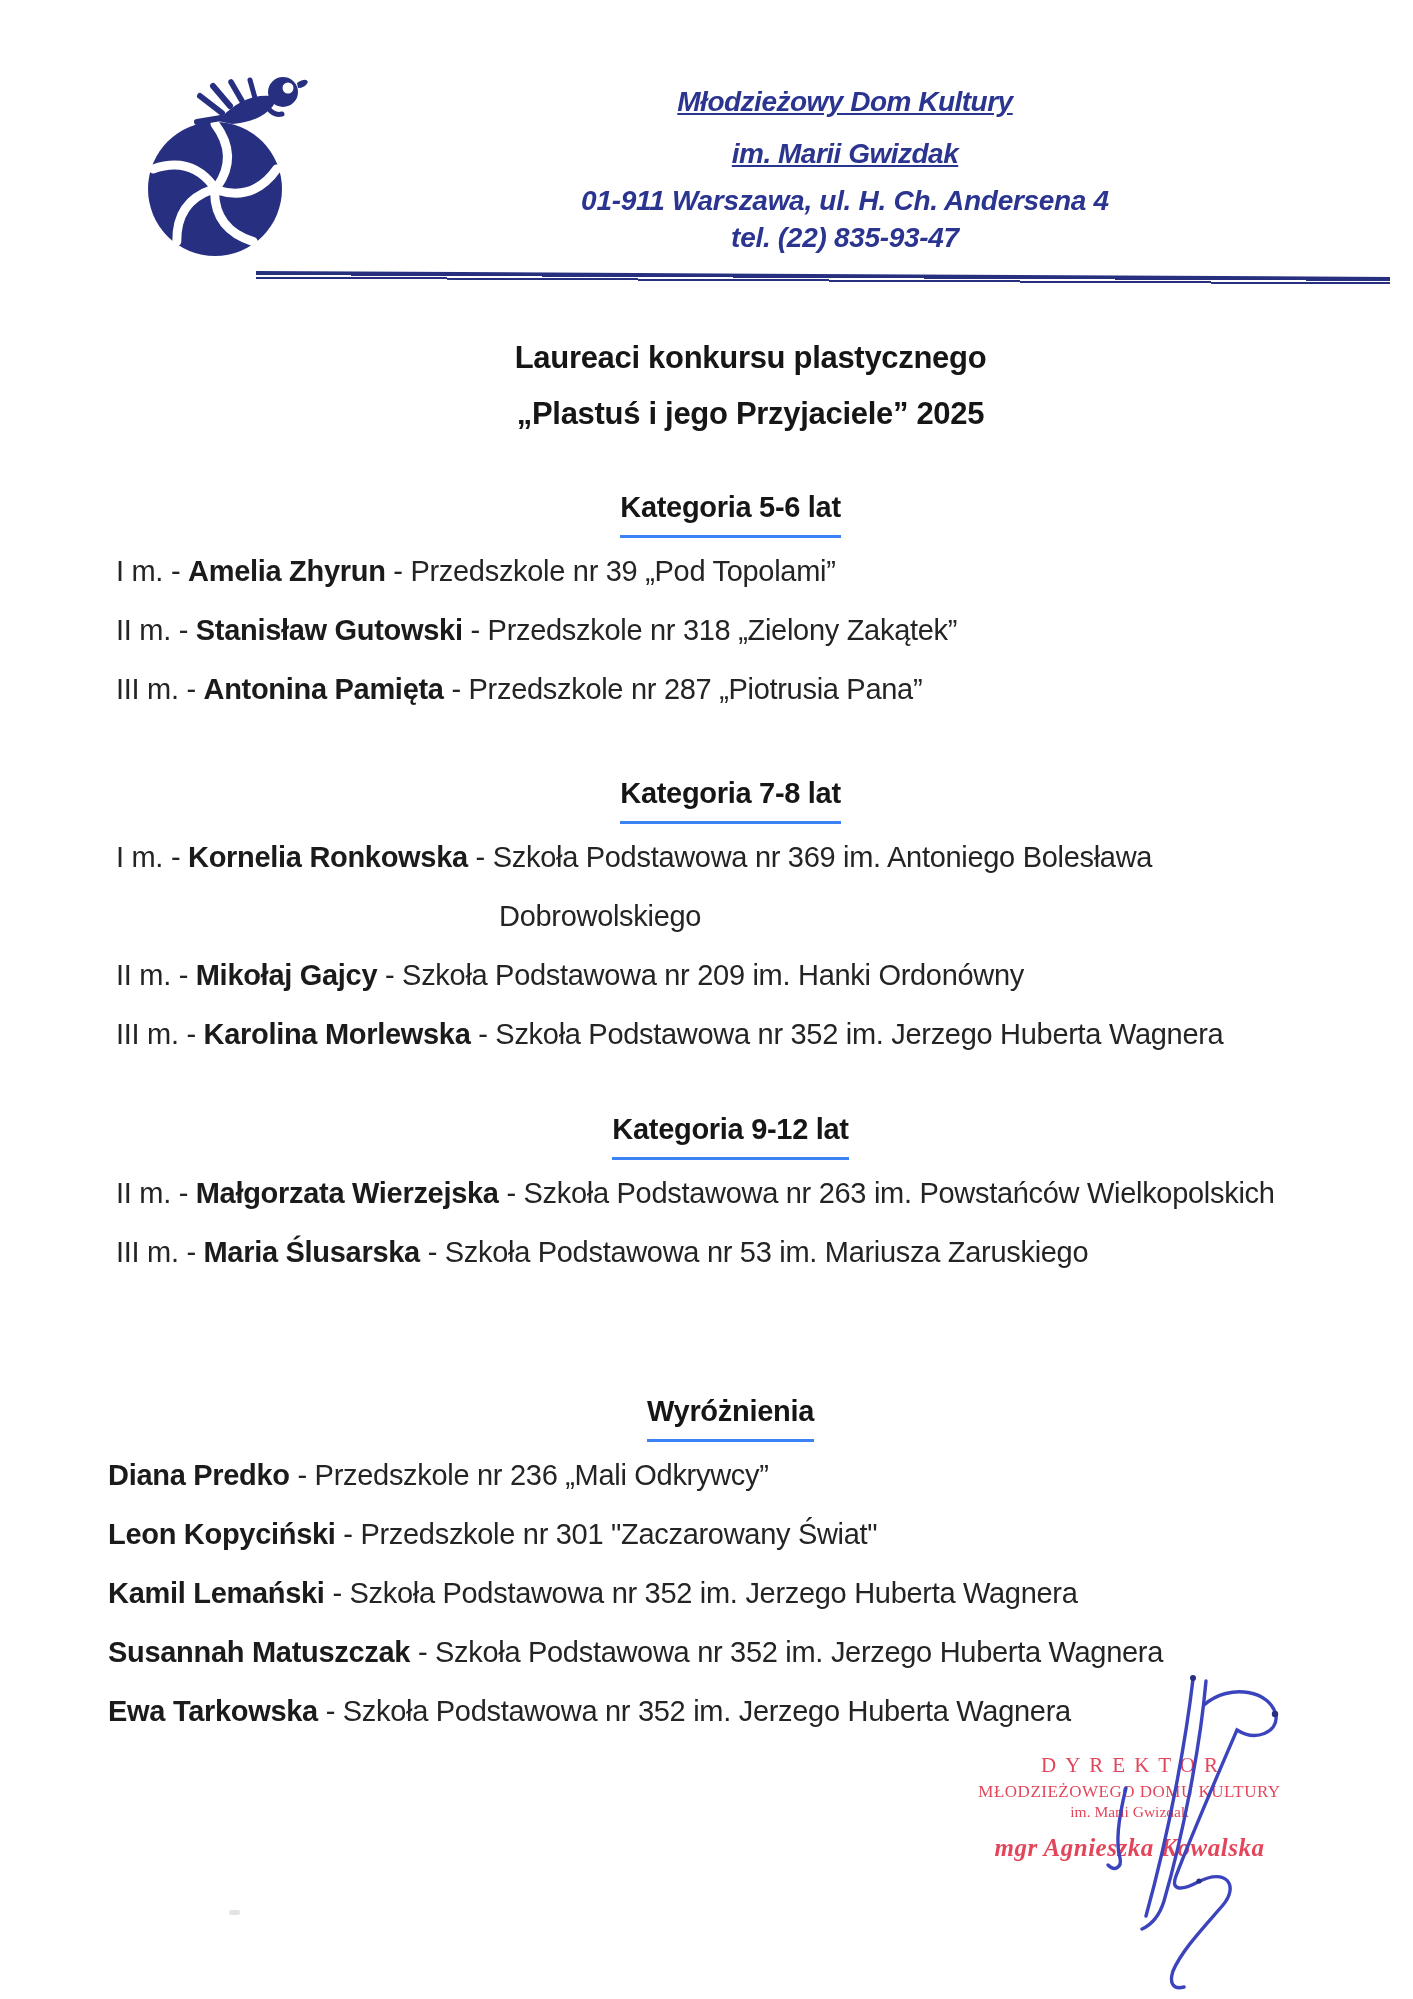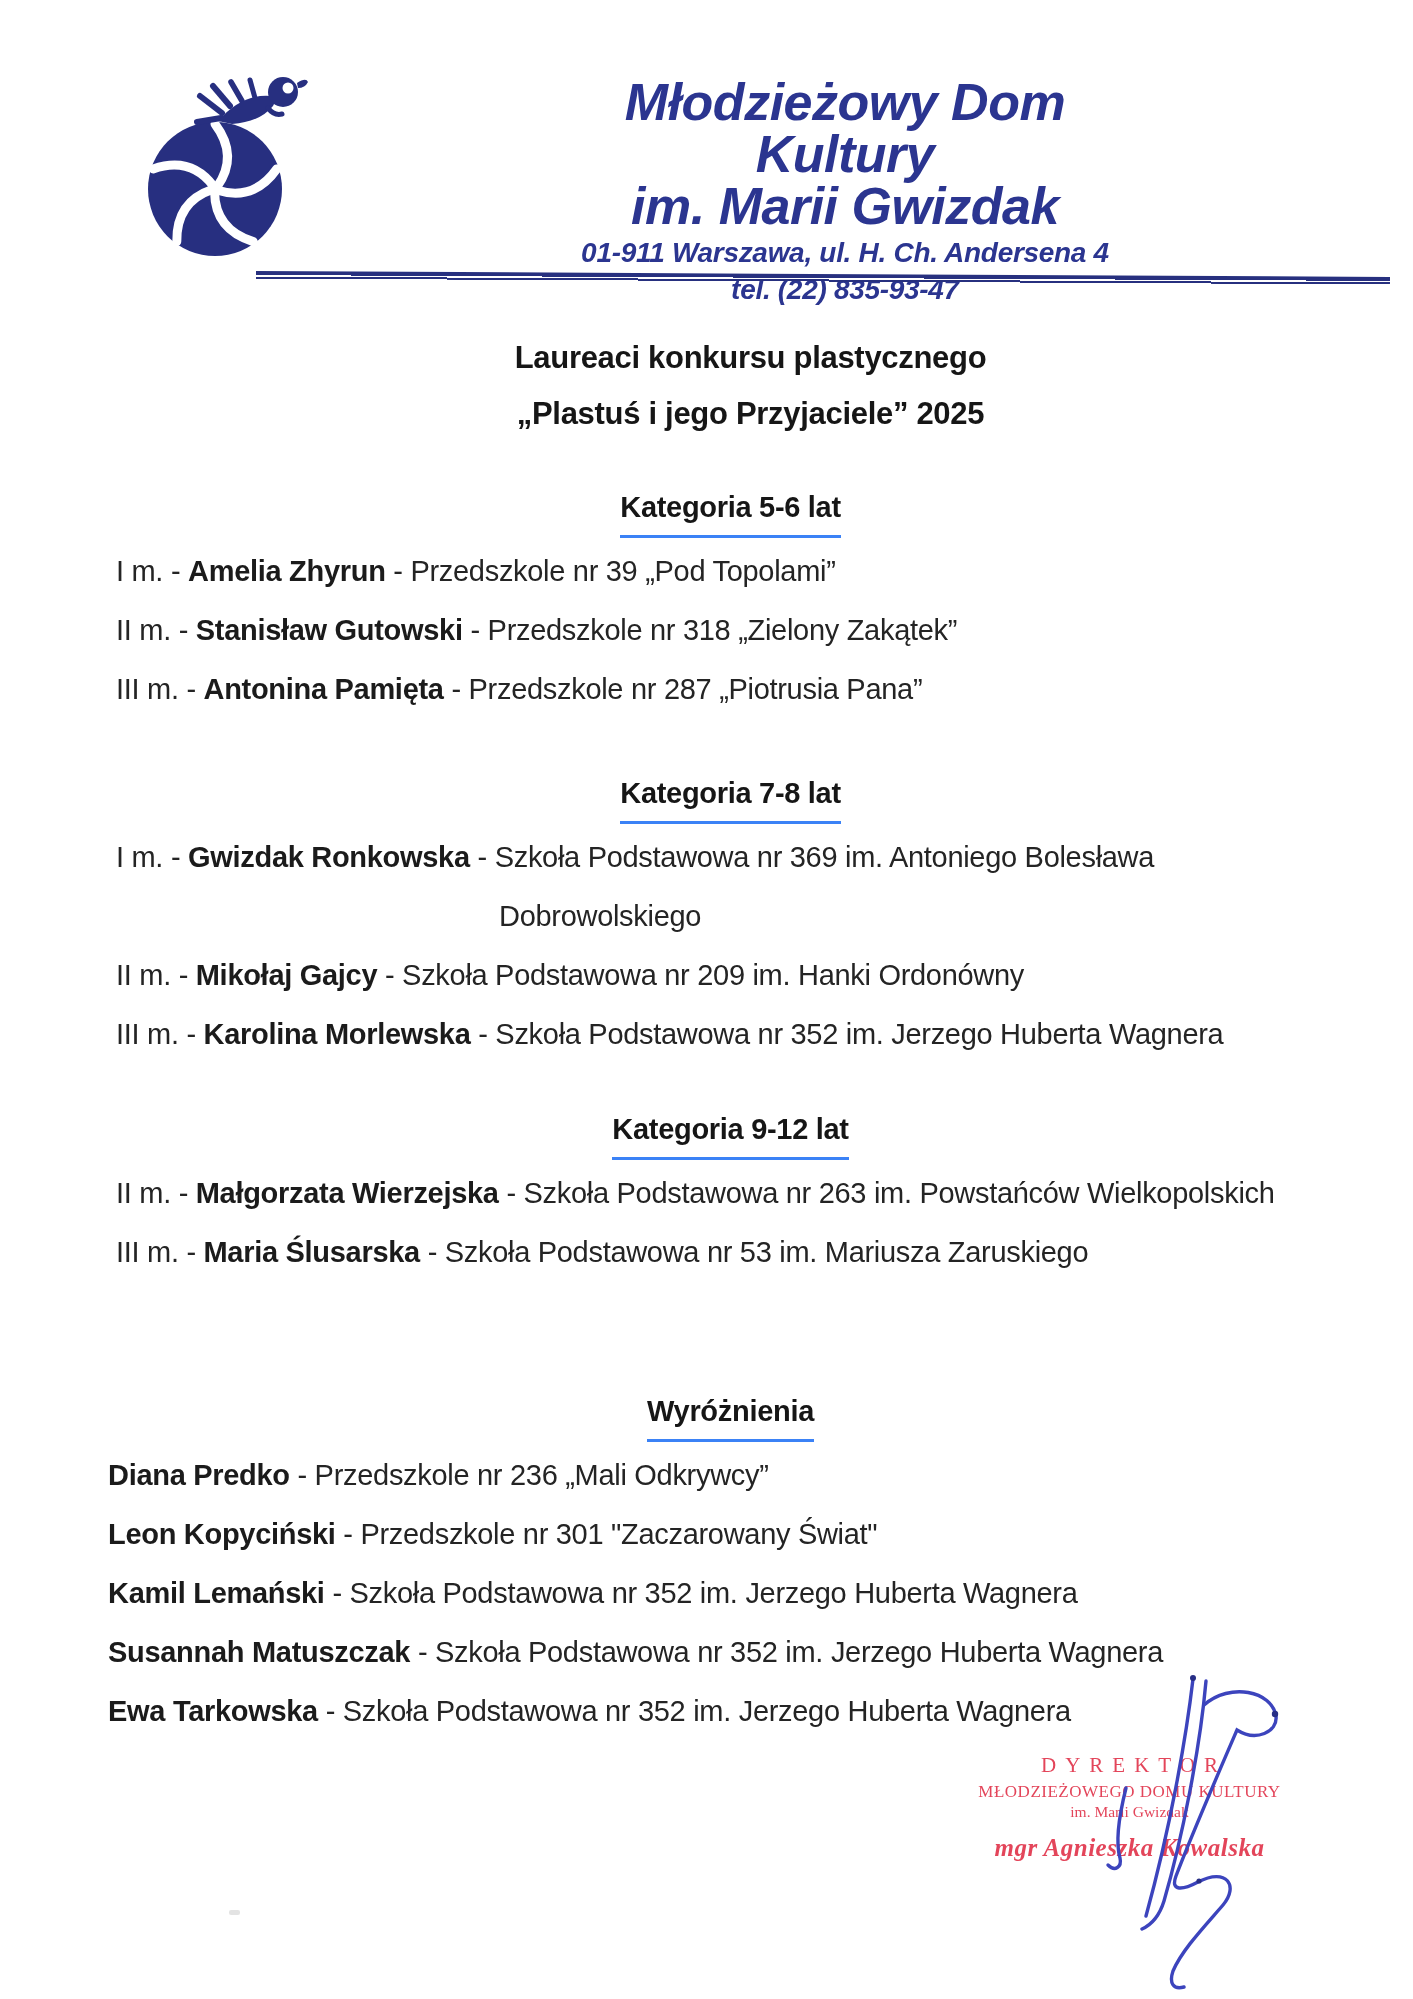--- a/index.html
+++ b/index.html
@@ -8,21 +8,21 @@
     position:relative;width:1413px;height:1999px;background:#ffffff;
     font-family:"Liberation Sans","DejaVu Sans",sans-serif;color:#212121;
     overflow:hidden;
   }
   
   .logo{position:absolute;left:118px;top:56px;}
   .hdr{
     position:absolute;left:530px;top:76px;width:630px;text-align:center;
     color:#2b3590;font-style:italic;font-weight:700;
   }
-  .hdr .l1,.hdr .l2{font-size:52px;line-height:52px;letter-spacing:-0.5px;}
+  .hdr .l1,.hdr .l2{font-size:28px;line-height:52px;letter-spacing:-0.5px;text-decoration:underline;}
   .hdr .l3{font-size:28px;line-height:38px;letter-spacing:-0.3px;margin-top:2px;}
   .hdr .l4{font-size:28px;line-height:36px;letter-spacing:-0.3px;}
   .rule{
     position:absolute;left:256px;top:271px;width:1134px;height:8px;
     background:linear-gradient(to bottom,#27307f 0,#27307f 4px,#ffffff 4px,#ffffff 5.5px,#27307f 5.5px,#27307f 7.5px,transparent 7.5px);
     transform:rotate(0.3deg);transform-origin:left center;
   }
   
   .title{
     position:absolute;left:0;right:0;top:330px;padding-left:88px;
@@ -101,21 +101,21 @@
     <div class="entries">
       <div class="entry"><span>I m. - </span><span class="nm">Amelia Zhyrun</span><span> - Przedszkole nr 39 „Pod Topolami”</span></div>
       <div class="entry"><span>II m. - </span><span class="nm">Stanisław Gutowski</span><span> - Przedszkole nr 318 „Zielony Zakątek”</span></div>
       <div class="entry"><span>III m. - </span><span class="nm">Antonina Pamięta</span><span> - Przedszkole nr 287 „Piotrusia Pana”</span></div>
     </div>
   </div>
 
   <div class="section s1">
     <div class="sec-head"><span class="u">Kategoria 7-8 lat</span></div>
     <div class="entries">
-      <div class="entry"><span>I m. - </span><span class="nm">Gwizdak Ronkowska</span><span> - Szkoła Podstawowa nr 369 im. Antoniego Bolesława</span></div>
+      <div class="entry"><span>I m. - </span><span class="nm">Kornelia Ronkowska</span><span> - Szkoła Podstawowa nr 369 im. Antoniego Bolesława</span></div>
       <div class="entry cont"><span>Dobrowolskiego</span></div>
       <div class="entry"><span>II m. - </span><span class="nm">Mikołaj Gajcy</span><span> - Szkoła Podstawowa nr 209 im. Hanki Ordonówny</span></div>
       <div class="entry"><span>III m. - </span><span class="nm">Karolina Morlewska</span><span> - Szkoła Podstawowa nr 352 im. Jerzego Huberta Wagnera</span></div>
     </div>
   </div>
 
   <div class="section s2">
     <div class="sec-head"><span class="u">Kategoria 9-12 lat</span></div>
     <div class="entries">
       <div class="entry"><span>II m. - </span><span class="nm">Małgorzata Wierzejska</span><span> - Szkoła Podstawowa nr 263 im. Powstańców Wielkopolskich</span></div>

